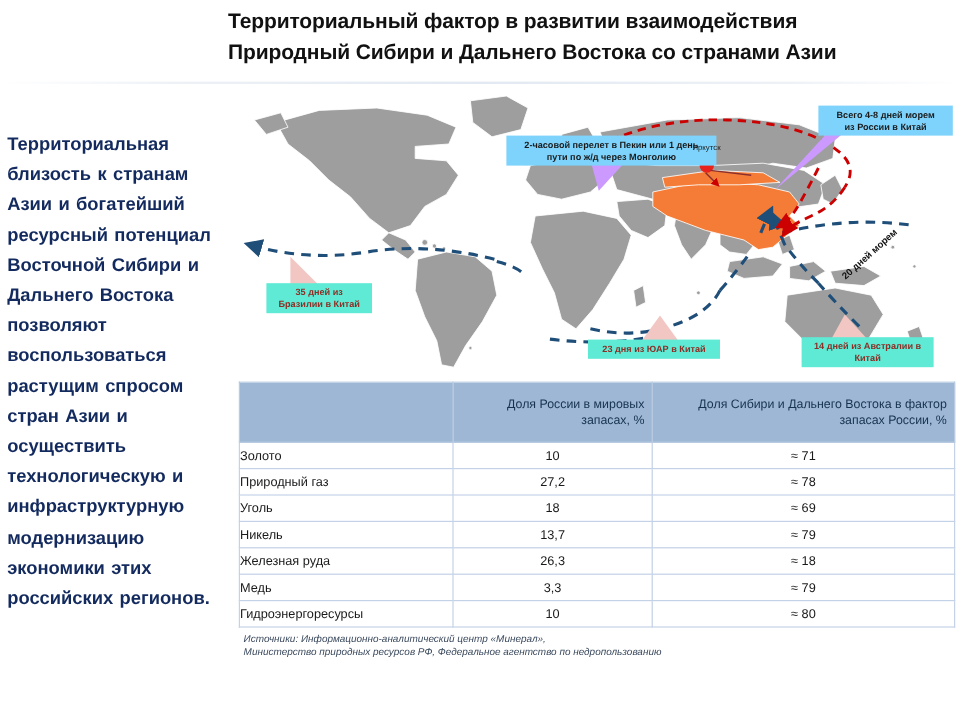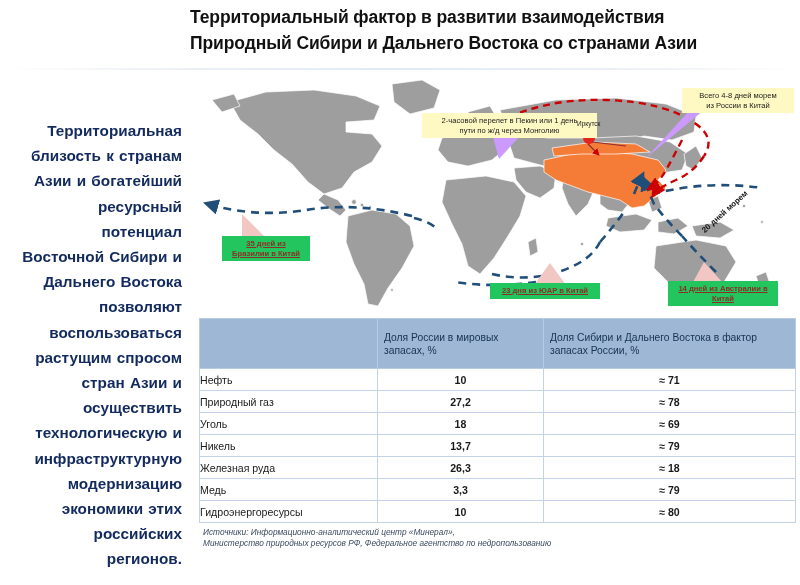--- a/index.html
+++ b/index.html
@@ -26,54 +26,52 @@
   .title-rule{
     position:absolute;left:0px;top:68px;width:800px;height:2px;
     background:linear-gradient(to right,#ffffff 0%,#eef2f7 18%,#e2e9f2 50%,#eef2f7 82%,#ffffff 100%);
   }
 
   
   .sidebar{
     position:absolute;left:6px;top:108px;width:186px;
   }
   .sidebar p{
-    margin:10px;
+    margin:0;
     font-size:15.3px;font-weight:bold;color:#132a5e;
     line-height:25.2px;
     word-spacing:1px;
-    text-align:right;
   }
 
   
   .map-wrap{
     position:absolute;left:196px;top:76px;width:604px;height:240px;
     overflow:hidden;
   }
   .map-svg{position:absolute;left:0;top:0;}
 
   
   .callout{
     position:absolute;
     font-size:7.6px;
     line-height:9.6px;
     text-align:center;
     padding:3px 4px;
     box-sizing:border-box;
     z-index:7;
   }
   .callout.purple{
-    background:#fef9c3;
+    background:#7dd3fc;
     color:#1a1a1a;
-    font-weight:normal;
+    font-weight:bold;
   }
   .callout.pink{
-    background:#22c55e;
+    background:#5eead4;
     color:#8c2f26;
     font-weight:bold;
-    text-decoration:underline;
   }
 
   
   .sea-label{
     position:absolute;
     font-size:8px;font-weight:bold;color:#111;
     transform:rotate(-42deg);
     transform-origin:left top;
     white-space:nowrap;
     z-index:8;
@@ -102,29 +100,29 @@
     vertical-align:middle;
   }
   table.stats thead th{
     background:#9db7d5;
     color:#16324f;
     font-weight:normal;
     font-size:10.3px;
     height:45px;
     line-height:13px;
     padding:2px 6px;
-    text-align:left;
+    text-align:right;
     border:1px solid #b9cbe2;
   }
   table.stats thead th.corner{background:#9db7d5;}
   col.c0{width:178px;}
   col.c1{width:166px;}
   col.c2{width:252px;}
   td.name{text-align:left;padding-left:8px;}
-  td.num{text-align:center;font-weight:bold;}
+  td.num{text-align:center;}
   .src{
     margin-top:4px;
     font-size:8.3px;
     font-style:italic;
     color:#3b4a5e;
     line-height:11px;
     padding-left:4px;
   }
 </style>
 </head>
@@ -312,21 +310,21 @@
         </colgroup>
       <thead>
         <tr>
           <th class="corner"></th>
           <th>Доля России в мировых запасах, %</th>
           <th>Доля Сибири  и Дальнего Востока в фактор запасах России, %</th>
         </tr>
       </thead>
       <tbody>
         <tr>
-          <td class="name">Нефть</td>
+          <td class="name">Золото</td>
           <td class="num">10</td>
           <td class="num">≈ 71</td>
         </tr>
         <tr>
           <td class="name">Природный  газ</td>
           <td class="num">27,2</td>
           <td class="num">≈ 78</td>
         </tr>
         <tr>
           <td class="name">Уголь</td>

